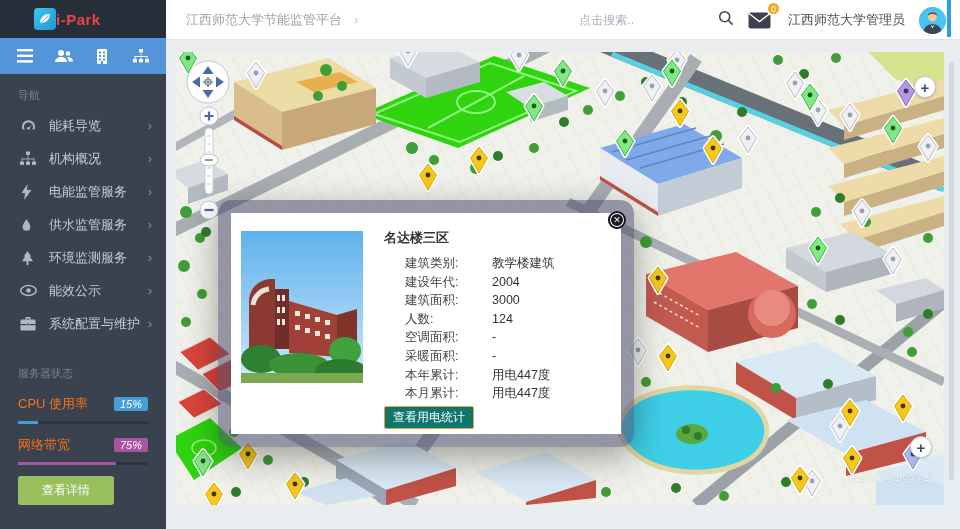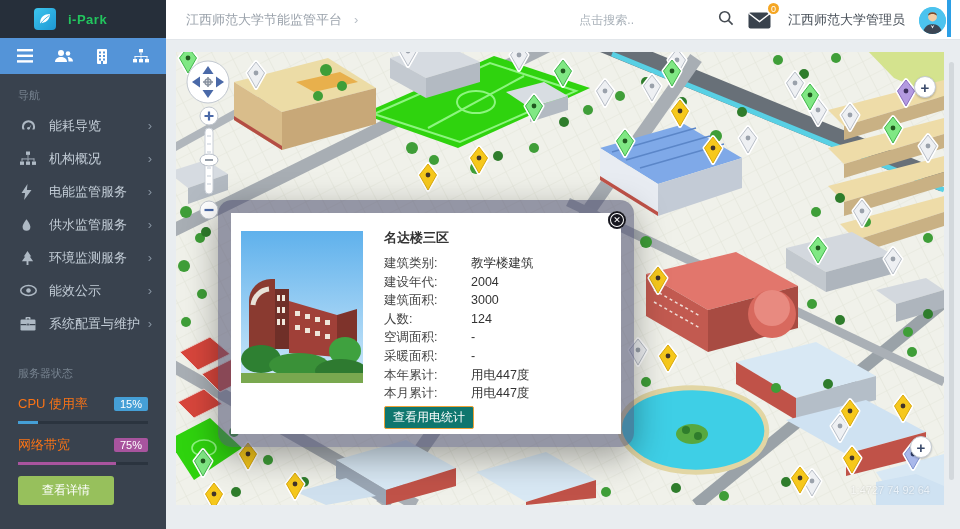--- a/index.html
+++ b/index.html
@@ -4,32 +4,32 @@
 <style>
   * { box-sizing: border-box; margin: 0; padding: 0; }
   html,body { width:960px; height:529px; }
   body { font-family:"Liberation Sans","DejaVu Sans",sans-serif; background:#e9edf0; overflow:hidden; }
   .app { position:relative; width:960px; height:529px; overflow:hidden; background:#e9edf0; }
 
   
   .sidebar { position:absolute; left:0; top:0; width:166px; height:529px; background:#39424e; z-index:30; }
   .logo-bar { height:38px; background:#262f3a; display:flex; align-items:center; padding-left:34px; }
   .logo-glyph { width:22px; height:22px; border-radius:4px; background:linear-gradient(135deg,#3cc6ee,#1e97d4); display:flex; align-items:center; justify-content:center; }
-  .logo-text { color:#22c55e; font-size:13px; font-weight:bold; margin-left:12px; letter-spacing:.5px; }
+  .logo-text { color:#ef4444; font-size:15px; font-weight:bold; letter-spacing:.5px; }
   .icon-toolbar { height:36px; background:#5494d8; display:flex; align-items:center; justify-content:space-around; padding:0 6px; }
   .icon-toolbar .tbtn { width:30px; height:30px; display:flex; align-items:center; justify-content:center; cursor:pointer; }
   .nav-label { color:#76828f; font-size:11px; padding:14px 18px 6px; }
   .menu-item { display:flex; align-items:center; height:33px; padding:0 14px 0 20px; color:#c3cdd7; font-size:13px; cursor:pointer; }
   .menu-item .mi-icon { width:17px; height:17px; margin-right:12px; color:#aeb9c4; flex:0 0 17px; display:flex; align-items:center; }
   .menu-item .mi-label { flex:1; }
   .menu-item .mi-arrow { color:#8793a0; font-size:13px; }
   .srv-label { color:#76828f; font-size:11px; padding:26px 18px 10px; }
   .stat-row { display:flex; align-items:center; justify-content:space-between; padding:4px 18px 2px; }
   .stat-name { color:#f97316; font-size:13px; }
-  .stat-badge { color:#fff; font-size:11px; padding:1px 6px; border-radius:2px; }
+  .stat-badge { color:#fff; font-size:11px; padding:1px 6px; border-radius:2px;font-style:italic; }
   .stat-track { margin:6px 18px 8px; height:3px; background:#2b343f; }
   .stat-fill { height:3px; }
   .detail-btn { position:absolute; left:18px; bottom:24px; background:#97c05c; color:#fff; font-size:12px; padding:6px 24px; border-radius:3px; border:none; cursor:pointer; }
 
   
   .header { position:absolute; left:166px; top:0; width:794px; height:40px; background:#ffffff; border-bottom:1px solid #e2e6ea; z-index:20; display:flex; align-items:center; }
   .breadcrumb { margin-left:20px; color:#9aa2ab; font-size:13px; display:flex; align-items:center; gap:12px; }
   .crumb-sep { color:#b7bec6; font-size:13px; }
   .hdr-right { position:absolute; right:14px; top:0; height:40px; display:flex; align-items:center; gap:14px; }
   .search-ph { color:#aab2ba; font-size:12px; }
@@ -41,31 +41,31 @@
   
   .scroll-thumb-blue { position:absolute; right:9px; top:0; width:4px; height:37px; background:#2b9fe6; z-index:25; }
   .scroll-track { position:absolute; right:6px; top:62px; width:5px; height:418px; background:#d3d8dc; border-radius:3px; z-index:25; }
 
   
   .map-wrap { position:absolute; left:176px; top:52px; width:768px; height:453px; overflow:hidden; background:#eff1e9; z-index:5; }
   .map-wrap svg.scene { position:absolute; left:0; top:0; }
   .pin-layer { position:absolute; left:0; top:0; z-index:6; }
   .map-controls { position:absolute; left:10px; top:8px; z-index:8; cursor:pointer; }
   .map-plus { position:absolute; width:22px; height:22px; border-radius:50%; background:#fff; border:1px solid #c4cad2; color:#3a4a6b; font-size:15px; font-weight:bold; display:flex; align-items:center; justify-content:center; z-index:8; cursor:pointer; box-shadow:0 1px 2px rgba(0,0,0,.2); }
-  .watermark { position:absolute; right:14px; bottom:9px; color:#ffffff; opacity:.55; font-size:11px; z-index:7; text-shadow:0 0 2px rgba(0,0,0,.4); }
+  .watermark { position:absolute; right:14px; bottom:20px; color:#ffffff; opacity:.55; font-size:11px; z-index:7; text-shadow:0 0 2px rgba(0,0,0,.4); }
 
   
   .popup { position:absolute; left:218px; top:200px; width:416px; height:247px; border-radius:14px; background:rgba(72,75,108,0.55); padding:13px; z-index:40; box-shadow:0 10px 34px rgba(0,0,0,.35); }
   .popup-inner { width:100%; height:100%; background:#fff; border-radius:0; padding:16px 14px 12px 10px; display:flex; }
   .popup-close { position:absolute; right:8px; top:11px; width:18px; height:18px; border-radius:50%; background:#17171f; color:#fff; font-size:9px; display:flex; align-items:center; justify-content:center; cursor:pointer; box-shadow:inset 0 0 0 2px #15151d, inset 0 0 0 3px #ffffff; }
   .popup-photo { width:122px; height:152px; flex:0 0 122px; margin-top:2px; overflow:hidden; }
   .popup-info { margin-left:21px; flex:1; }
   .popup-title { font-size:13px; font-weight:bold; color:#333; margin-bottom:7px; }
   .field-row { display:flex; font-size:12.5px; line-height:18.6px; color:#333; }
-  .field-label { width:87px; color:#444; }
+  .field-label { width:87px; color:#444;margin-left:21px; }
   .field-value { color:#333; }
   .stats-btn { margin-top:3px; background:#0f766e; border:1px solid #eea236; color:#fff; font-size:12px; padding:2px 8px; border-radius:2px; cursor:pointer; }
 </style>
 </head>
 <body>
 
 <div class="app">
 
   <div class="sidebar">
     <div class="logo-bar">

